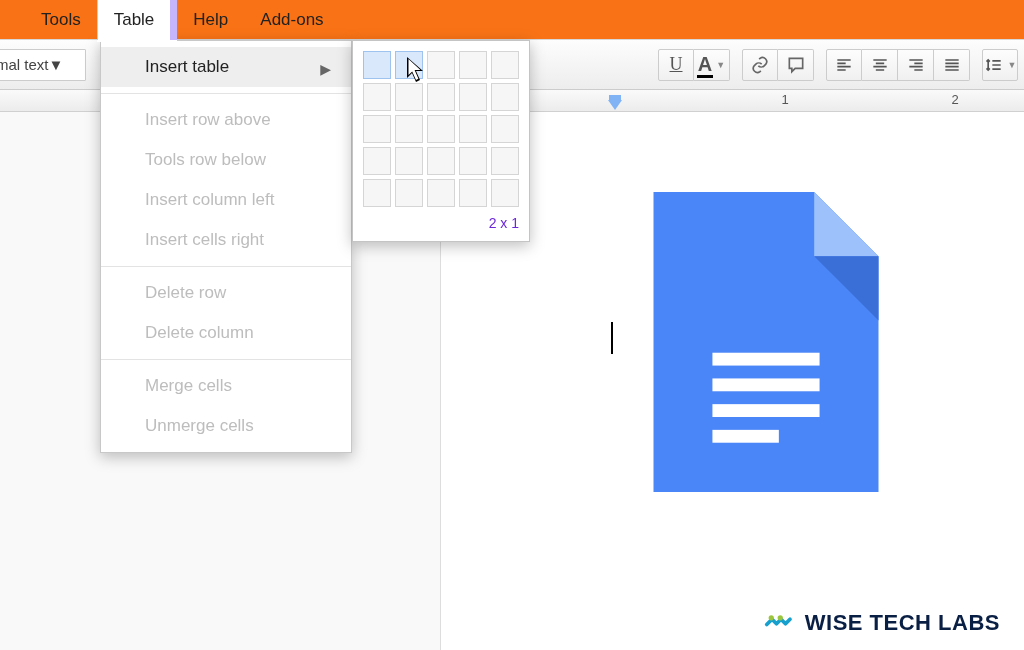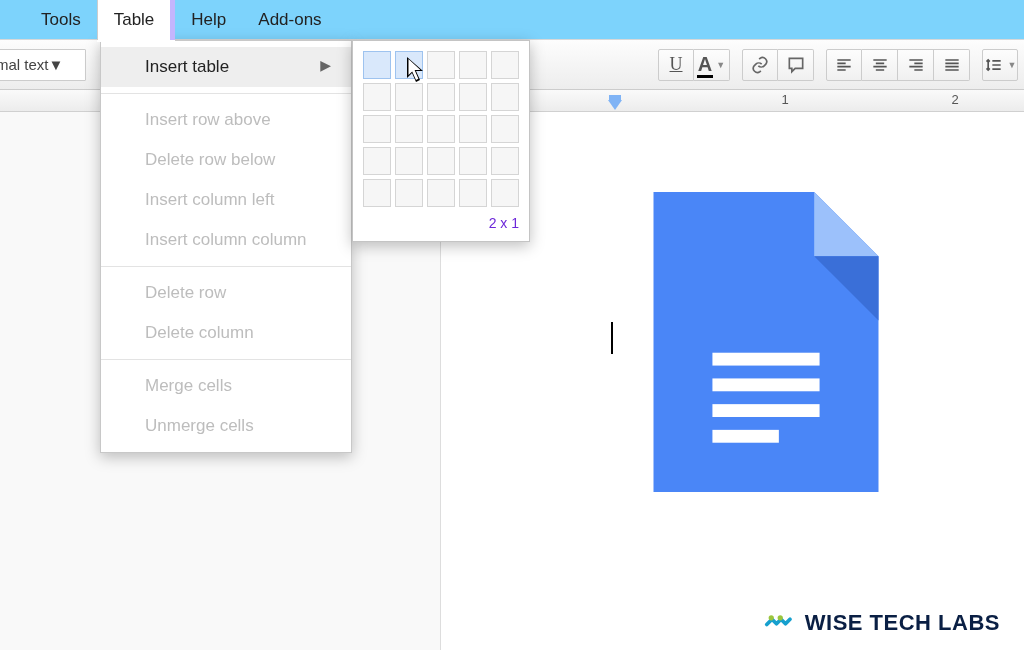--- a/index.html
+++ b/index.html
@@ -8,39 +8,39 @@
     width:1024px; height:650px;
     background:#f9f9f9;
     position:relative;
     overflow:hidden;
   }
 
   
   .menubar {
     position:absolute; top:0; left:0; right:0;
     height:40px;
-    background:#7dd3fc;
+    background:#f97316;
     border-bottom:1px solid #d8d8d8;
     display:flex;
     align-items:center;
     padding-left:25px;
     font-size:17px;
     color:#222;
   }
   .menubar-item{
     padding:0 16px;
     height:40px;
     display:flex;
     align-items:center;
     cursor:default;
   }
   .menubar-item.open{
     background:#fff;
     border-left:1px solid #ccc;
-    border-right:5px solid #c4b5fd;
+    border-right:7px solid #c4b5fd;
     box-shadow:0 2px 0 #fff;
     z-index:30;
     position:relative;
   }
 
   
   .toolbar{
     position:absolute;
     top:40px; left:0; right:0;
     height:50px;
@@ -133,21 +133,21 @@
     border:1px solid #c8c8c8;
     box-shadow:0 4px 14px rgba(0,0,0,.25);
     z-index:20;
     padding:6px 0;
   }
   .menu-dd .mi{
     padding:10px 20px 10px 44px;
     font-size:17px;
     color:#bdbdbd;
     position:relative;
-    display:flex; align-items:flex-start; justify-content:space-between;gap:36px;
+    display:flex; align-items:flex-end; justify-content:space-between;gap:36px;
   }
   .menu-dd .mi.enabled{color:#222;}
   .menu-dd .mi.hover{background:#eeeeee;}
   .menu-dd .mi .chev{font-size:14px;color:#666;}
   .menu-dd .sep{height:1px;background:#e3e3e3;margin:6px 0;}
 
   
   .flyout{
     position:absolute;
     left:352px; top:40px;
@@ -291,27 +291,27 @@
 <div class="menu-dd" id="tableMenu">
     <div class="mi enabled hover">
       <span>Insert table</span>
       <span class="chev">▶</span>
     </div>
     <div class="sep"></div>
     <div class="mi">
       <span>Insert row above</span>
     </div>
     <div class="mi">
-      <span>Delete row below</span>
+      <span>Tools row below</span>
     </div>
     <div class="mi">
       <span>Insert column left</span>
     </div>
     <div class="mi">
-      <span>Insert column column</span>
+      <span>Insert cells right</span>
     </div>
     <div class="sep"></div>
     <div class="mi">
       <span>Delete row</span>
     </div>
     <div class="mi">
       <span>Delete column</span>
     </div>
     <div class="sep"></div>
     <div class="mi">

